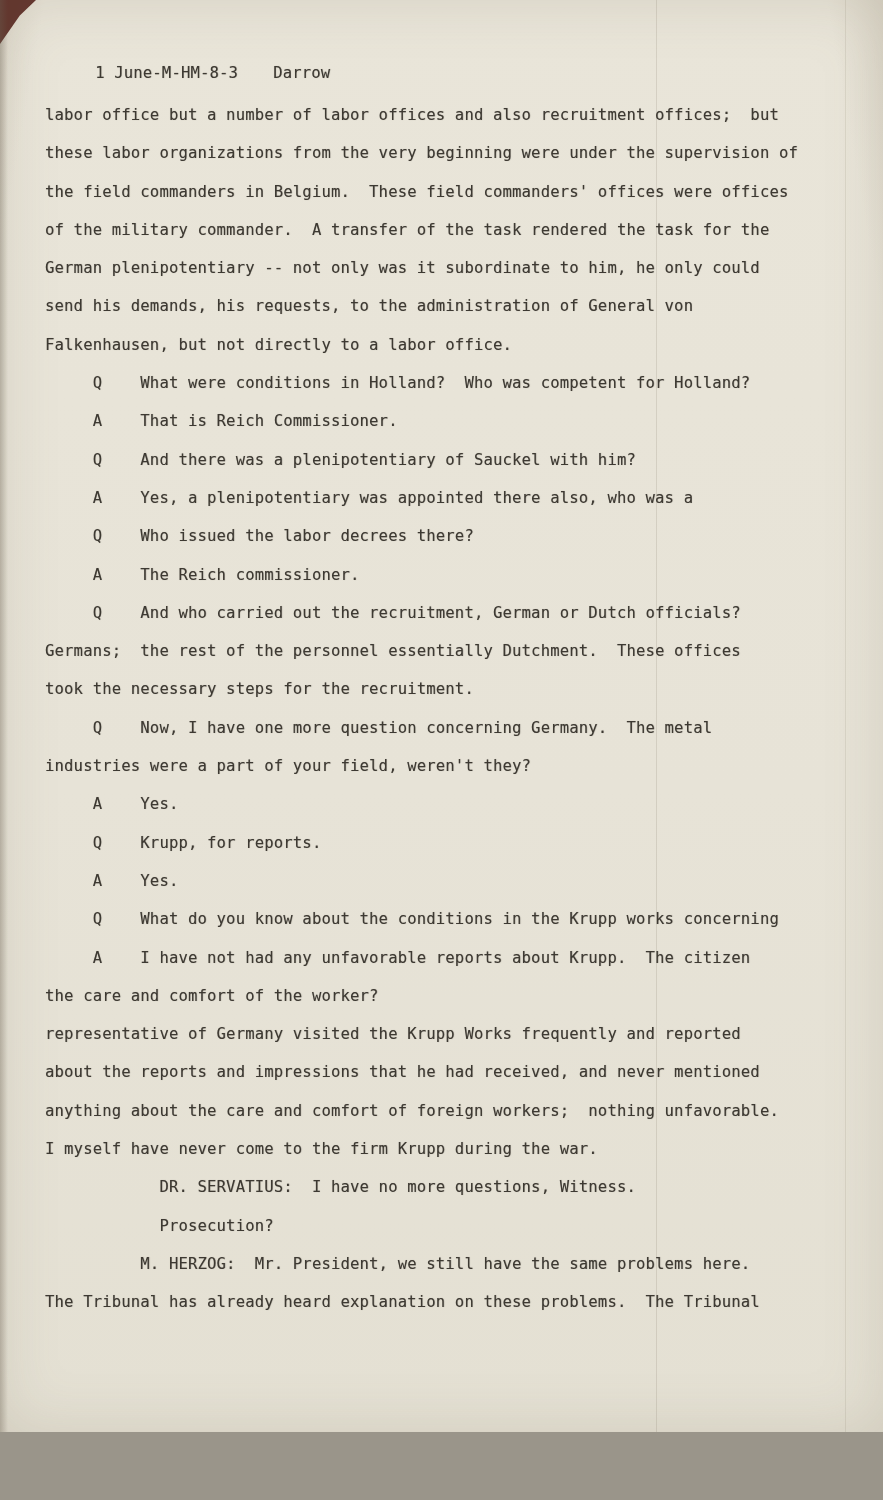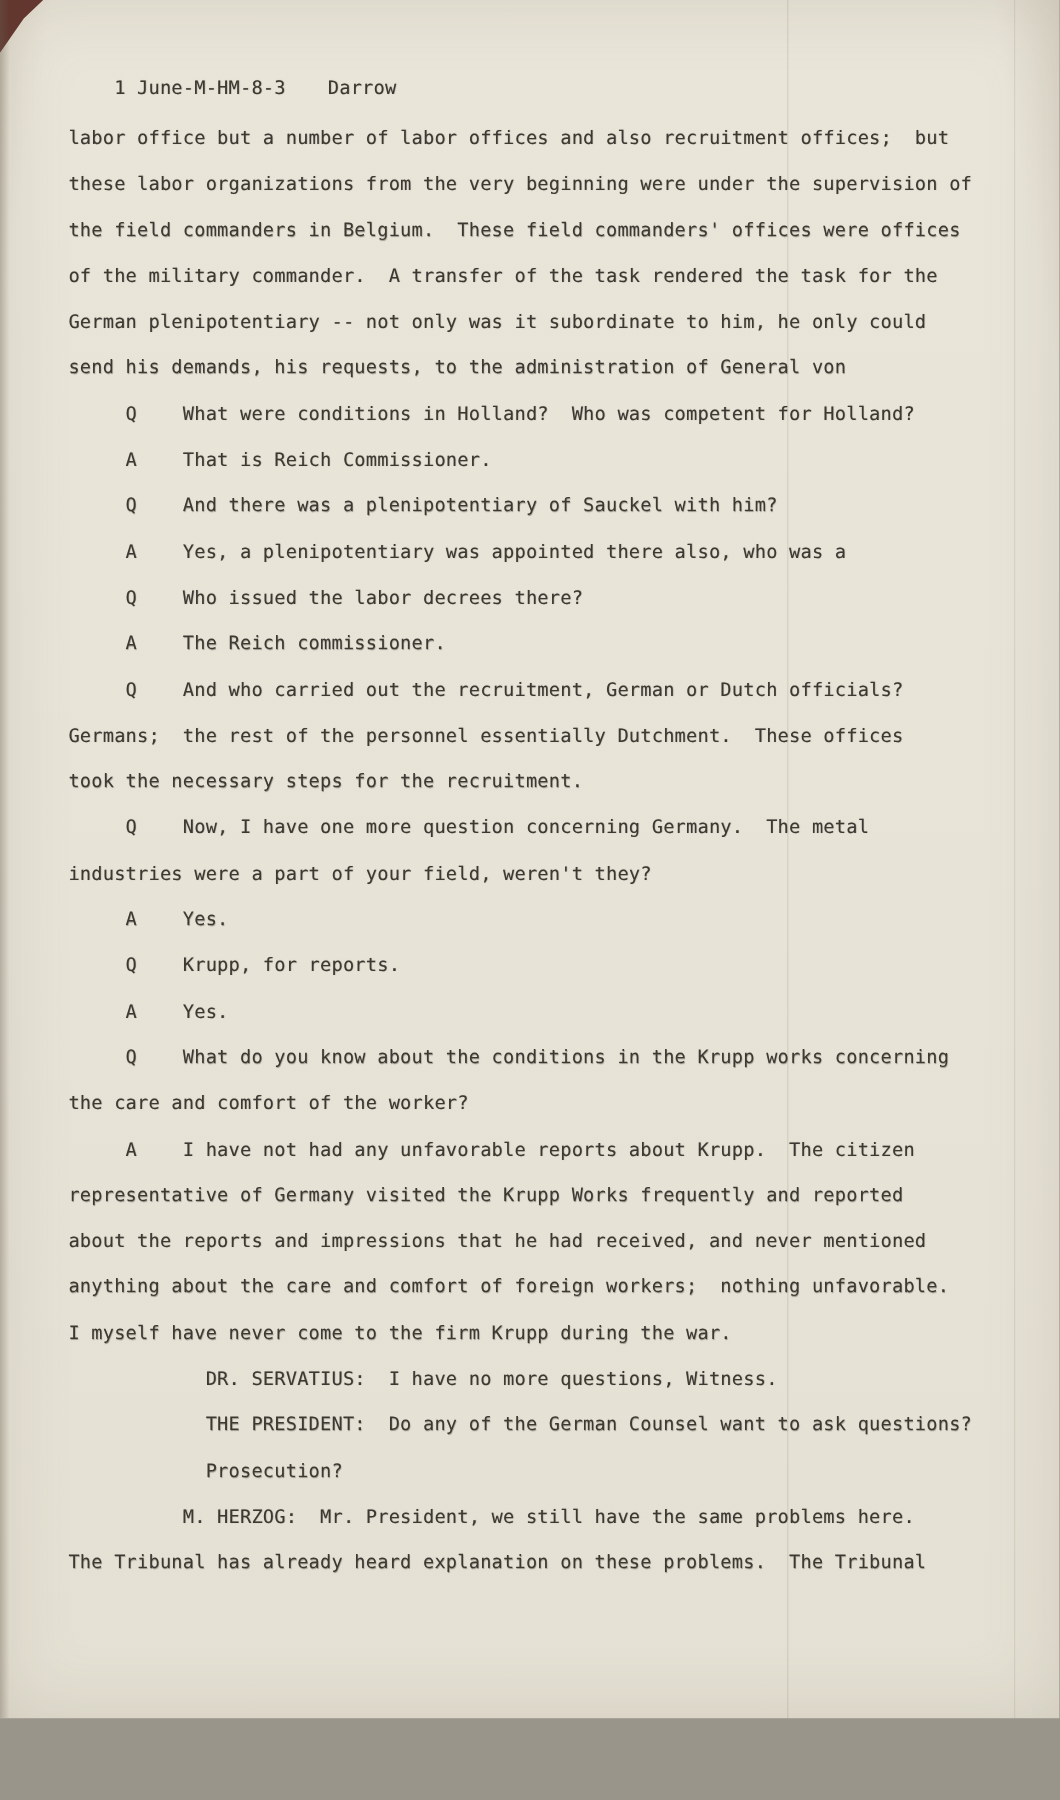--- a/index.html
+++ b/index.html
@@ -19,21 +19,21 @@
   .ink {
     text-shadow: 0.4px 0.4px 0.7px rgba(61,57,50,0.45);
   }
   .header-line {
     position:absolute; top:46px; left:57px;
     font-size:15.5px; white-space:pre;
     letter-spacing:0.2px;
   }
   .header-right { margin-left:35px; }
   .lines {
-    position:absolute; top:96px; left:57px; right:30px;
+    position:absolute; top:96px; left:45px; right:30px;
   }
   .line {
     white-space:pre;
     font-size:15.5px;
     line-height:38.3px;
     letter-spacing:0.2px;
   }
   .page-number {
     position:absolute; left:352px; top:1440px;
     font-size:16.5px;
@@ -84,43 +84,43 @@
     <span>1 June-M-HM-8-3</span><span class="header-right">Darrow</span>
   </div>
 
   <div class="lines ink">
       <div class="line">labor office but a number of labor offices and also recruitment offices;  but</div>
       <div class="line">these labor organizations from the very beginning were under the supervision of</div>
       <div class="line">the field commanders in Belgium.  These field commanders' offices were offices</div>
       <div class="line">of the military commander.  A transfer of the task rendered the task for the</div>
       <div class="line">German plenipotentiary -- not only was it subordinate to him, he only could</div>
       <div class="line">send his demands, his requests, to the administration of General von</div>
+      <div class="line">Falkenhausen, but not directly to a labor office.</div>
       <div class="line">     Q    What were conditions in Holland?  Who was competent for Holland?</div>
       <div class="line">     A    That is Reich Commissioner.</div>
       <div class="line">     Q    And there was a plenipotentiary of Sauckel with him?</div>
       <div class="line">     A    Yes, a plenipotentiary was appointed there also, who was a</div>
       <div class="line">     Q    Who issued the labor decrees there?</div>
       <div class="line">     A    The Reich commissioner.</div>
       <div class="line">     Q    And who carried out the recruitment, German or Dutch officials?</div>
       <div class="line">Germans;  the rest of the personnel essentially Dutchment.  These offices</div>
       <div class="line">took the necessary steps for the recruitment.</div>
       <div class="line">     Q    Now, I have one more question concerning Germany.  The metal</div>
       <div class="line">industries were a part of your field, weren't they?</div>
       <div class="line">     A    Yes.</div>
       <div class="line">     Q    Krupp, for reports.</div>
       <div class="line">     A    Yes.</div>
       <div class="line">     Q    What do you know about the conditions in the Krupp works concerning</div>
+      <div class="line">     A    I have not had any unfavorable reports about Krupp.  The citizen</div>
       <div class="line">the care and comfort of the worker?</div>
-      <div class="line">     A    I have not had any unfavorable reports about Krupp.  The citizen</div>
       <div class="line">representative of Germany visited the Krupp Works frequently and reported</div>
       <div class="line">about the reports and impressions that he had received, and never mentioned</div>
       <div class="line">anything about the care and comfort of foreign workers;  nothing unfavorable.</div>
       <div class="line">I myself have never come to the firm Krupp during the war.</div>
       <div class="line">            DR. SERVATIUS:  I have no more questions, Witness.</div>
-      <div class="line">            THE PRESIDENT:  Do any of the German Counsel want to ask questions?</div>
       <div class="line">            Prosecution?</div>
       <div class="line">          M. HERZOG:  Mr. President, we still have the same problems here.</div>
       <div class="line">The Tribunal has already heard explanation on these problems.  The Tribunal</div>
     </div>
 
   <div class="page-number ink">10859</div>
 
   <div class="artifact artifact-left">.. . ;</div>
   <div class="artifact artifact-mid">. .</div>
   <div class="artifact artifact-right">. ., .</div>

